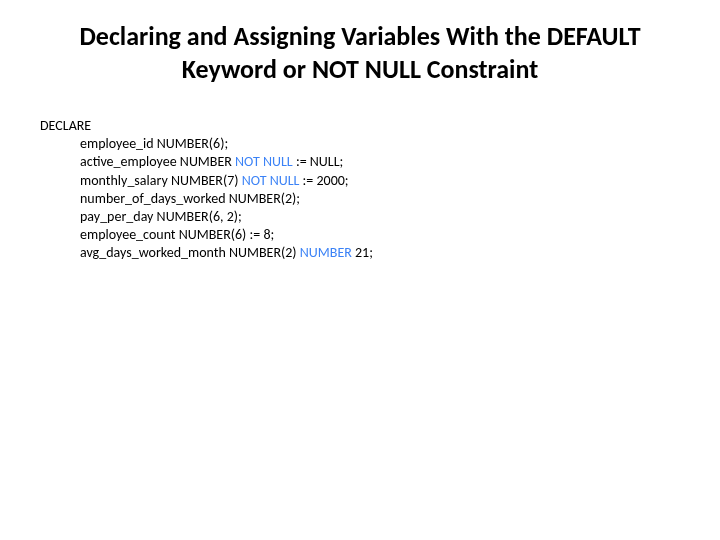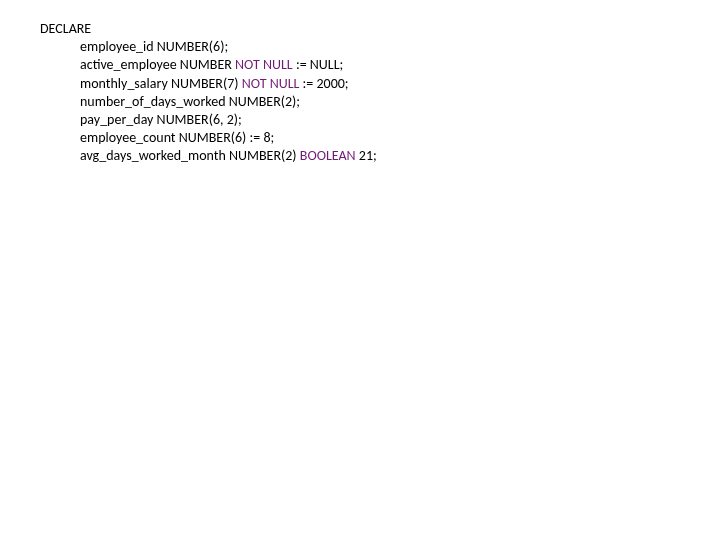--- a/index.html
+++ b/index.html
@@ -30,32 +30,33 @@
     line-height: 1.3;
   }
   .kw-declare {
     margin-bottom: 0;
   }
   .decl-line {
     padding-left: 40px;
     white-space: pre;
   }
   .constraint {
-    color: #701a75;
+    color: #3b82f6;
   }
 </style>
 </head>
 <body>
 
 <div class="slide">
+  <h1 class="title">Declaring and Assigning Variables With the DEFAULT Keyword or NOT NULL Constraint</h1>
 
   <div class="code-block">
     <div class="kw-declare">DECLARE</div>
 
     <div class="decl-line"><span>employee_id NUMBER(6);</span><span class="constraint"></span><span></span></div>
     <div class="decl-line"><span>active_employee NUMBER </span><span class="constraint">NOT NULL</span><span> := NULL;</span></div>
     <div class="decl-line"><span>monthly_salary NUMBER(7) </span><span class="constraint">NOT NULL</span><span> := 2000;</span></div>
     <div class="decl-line"><span>number_of_days_worked NUMBER(2);</span><span class="constraint"></span><span></span></div>
     <div class="decl-line"><span>pay_per_day NUMBER(6, 2);</span><span class="constraint"></span><span></span></div>
     <div class="decl-line"><span>employee_count NUMBER(6) := 8;</span><span class="constraint"></span><span></span></div>
-    <div class="decl-line"><span>avg_days_worked_month NUMBER(2) </span><span class="constraint">BOOLEAN</span><span> 21;</span></div>
+    <div class="decl-line"><span>avg_days_worked_month NUMBER(2) </span><span class="constraint">NUMBER</span><span> 21;</span></div>
   </div>
 </div>
 
 </body></html>

